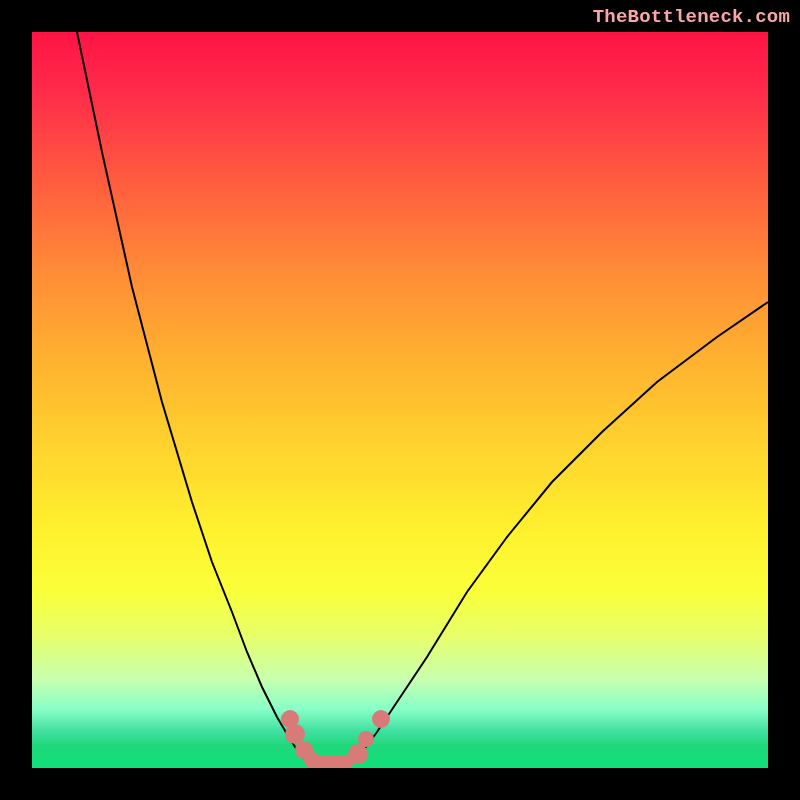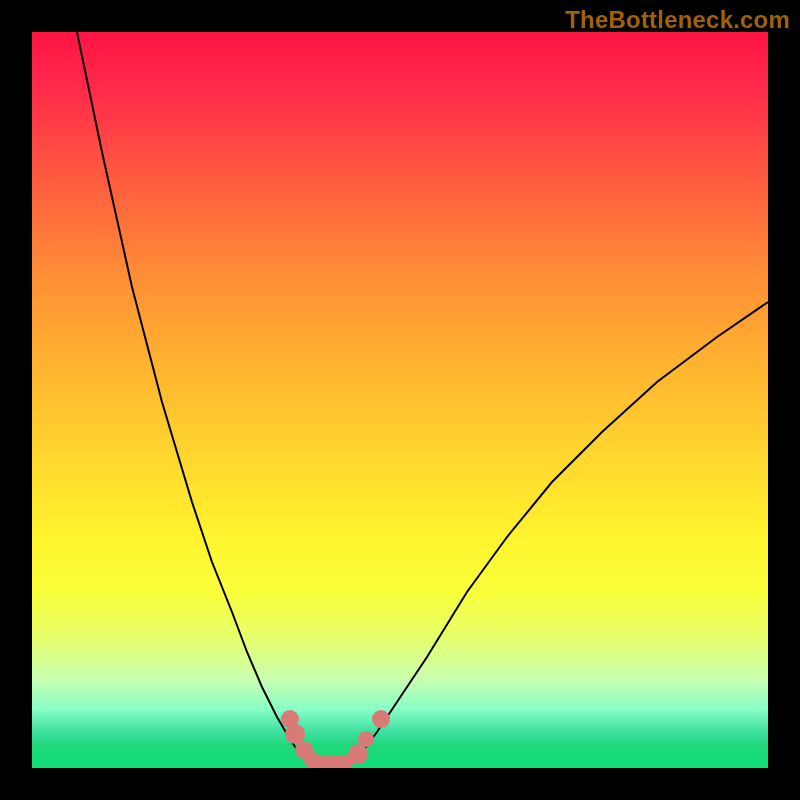--- a/index.html
+++ b/index.html
@@ -22,24 +22,24 @@
       #c8ffb0 88%,
       #88ffc8 92%,
       #40e0a0 95%,
       #1fd87a 97%,
       #0fe07a 100%
     );
   }
   .watermark {
     position: absolute;
     top: 6px; right: 10px;
-    font-family: Liberation Sans, sans-serif;
-    font-size: 24px;
+    font-family: Liberation Mono, monospace;
+    font-size: 19px;
     font-weight: 600;
-    color: #a16207;
+    color: #fca5a5;
     letter-spacing: 0.2px;
     user-select: none;
   }
   svg.curves { position: absolute; left: 0; top: 0; width: 736px; height: 736px; }
   .curve { fill: none; stroke: #000; stroke-width: 2; }
   .marker { fill: #d87a78; }
   .bridge { fill: none; stroke: #d87a78; stroke-width: 12; stroke-linecap: round; }
 </style>
 </head>
 <body>

